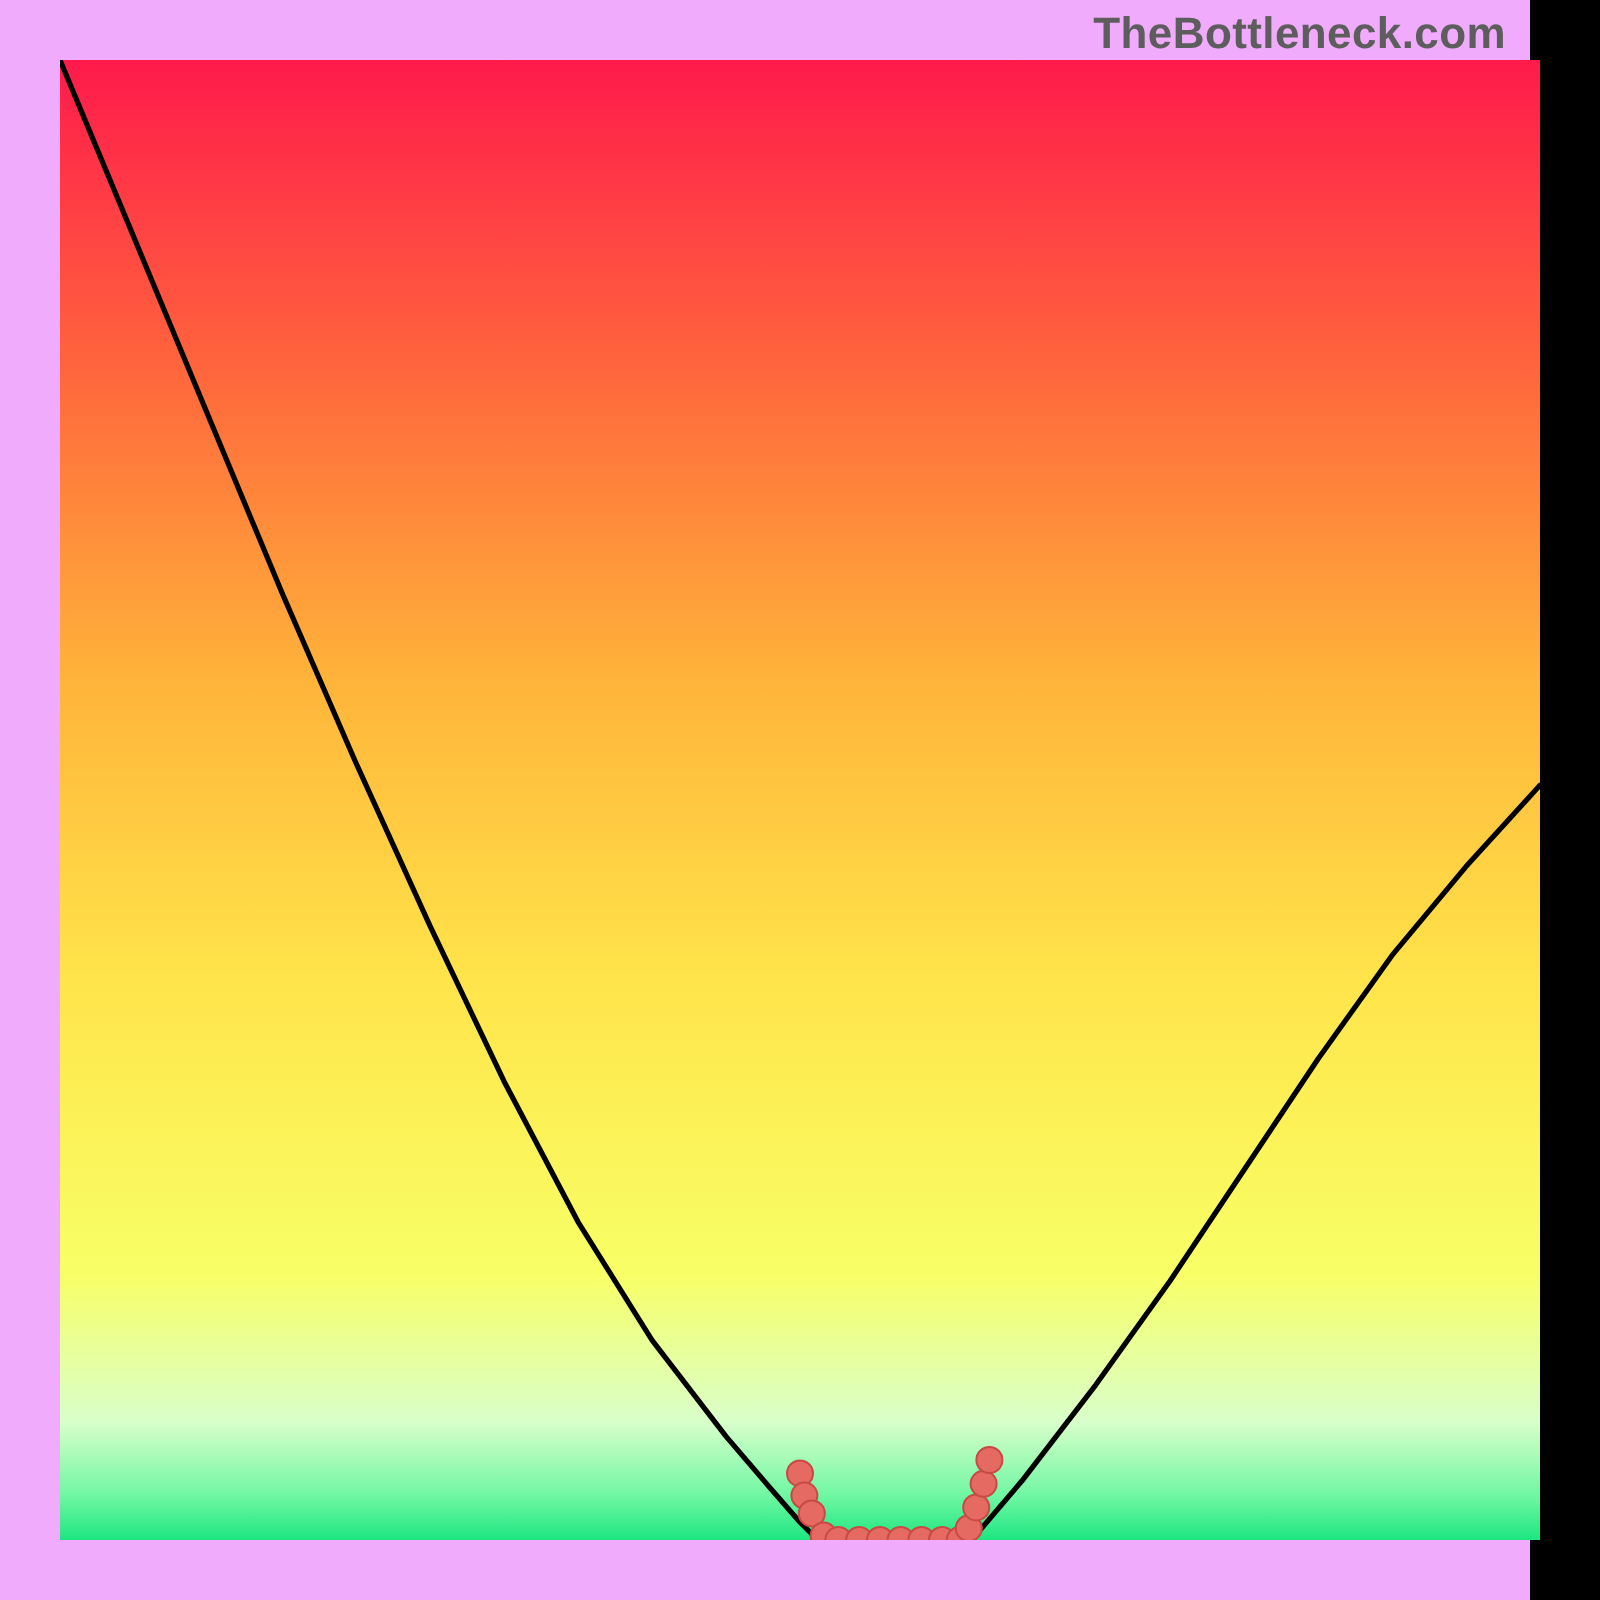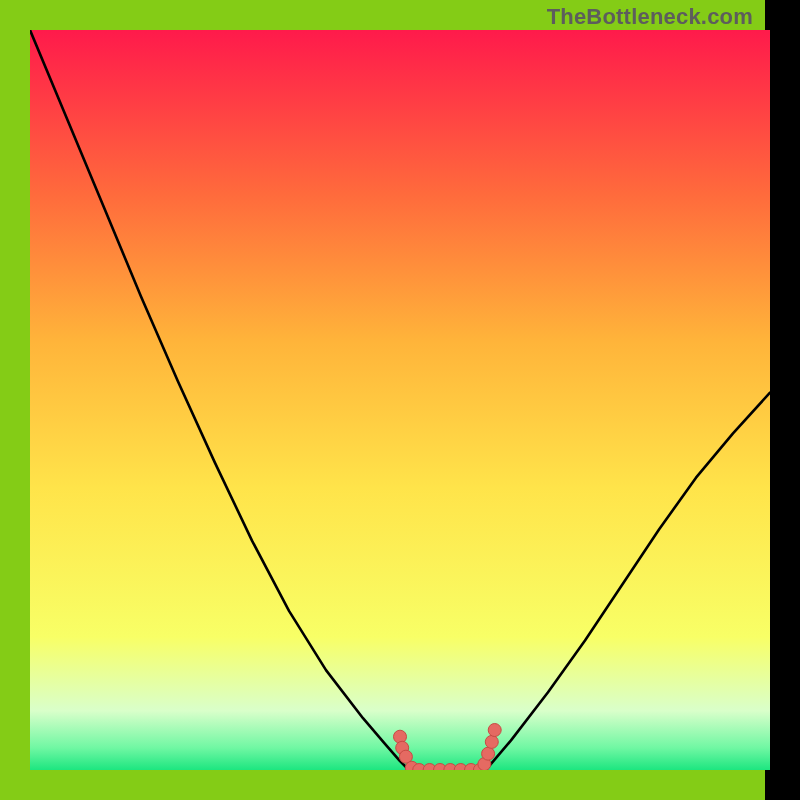--- a/index.html
+++ b/index.html
@@ -1,21 +1,21 @@
 <!DOCTYPE html>
 <html><head>
 <meta charset="utf-8">
 <style>
   * { margin: 0; padding: 0; box-sizing: border-box; }
   html, body { width: 800px; height: 800px; overflow: hidden; background: #000; }
   .frame {
     position: relative;
     width: 765px;
     height: 800px;
-    background: #84cc16;
+    background: #f0abfc;
     text-decoration: underline;
   }
   .watermark {
     position: absolute;
     top: 4px;
     right: 12px;
     font-family: Arial, Helvetica, sans-serif;
     font-size: 22px;
     font-weight: bold;
     color: #5d5d5d;

